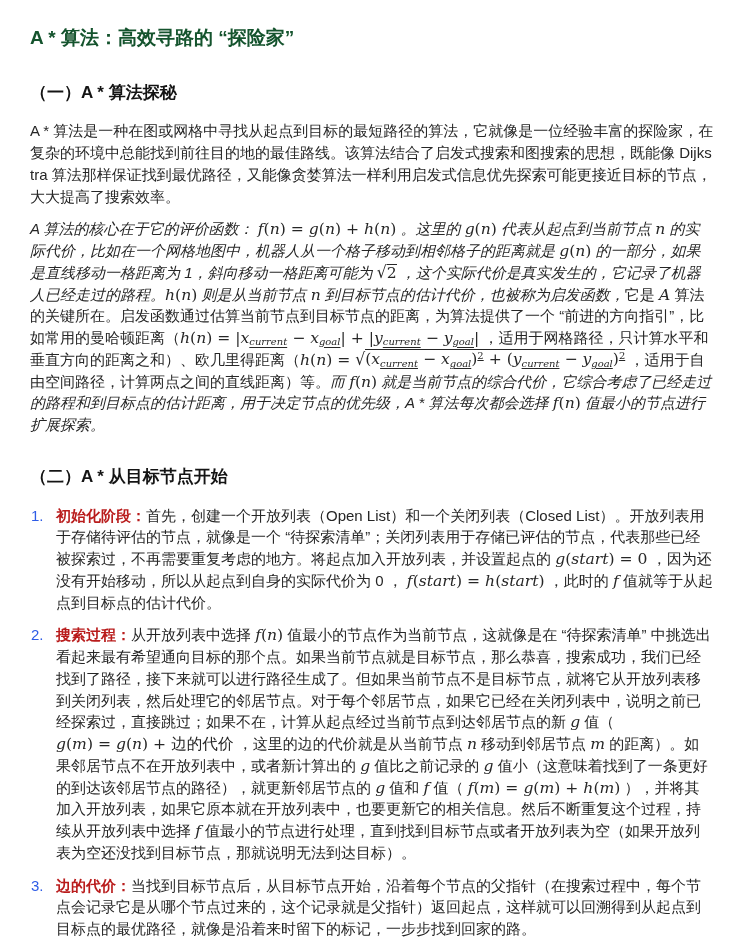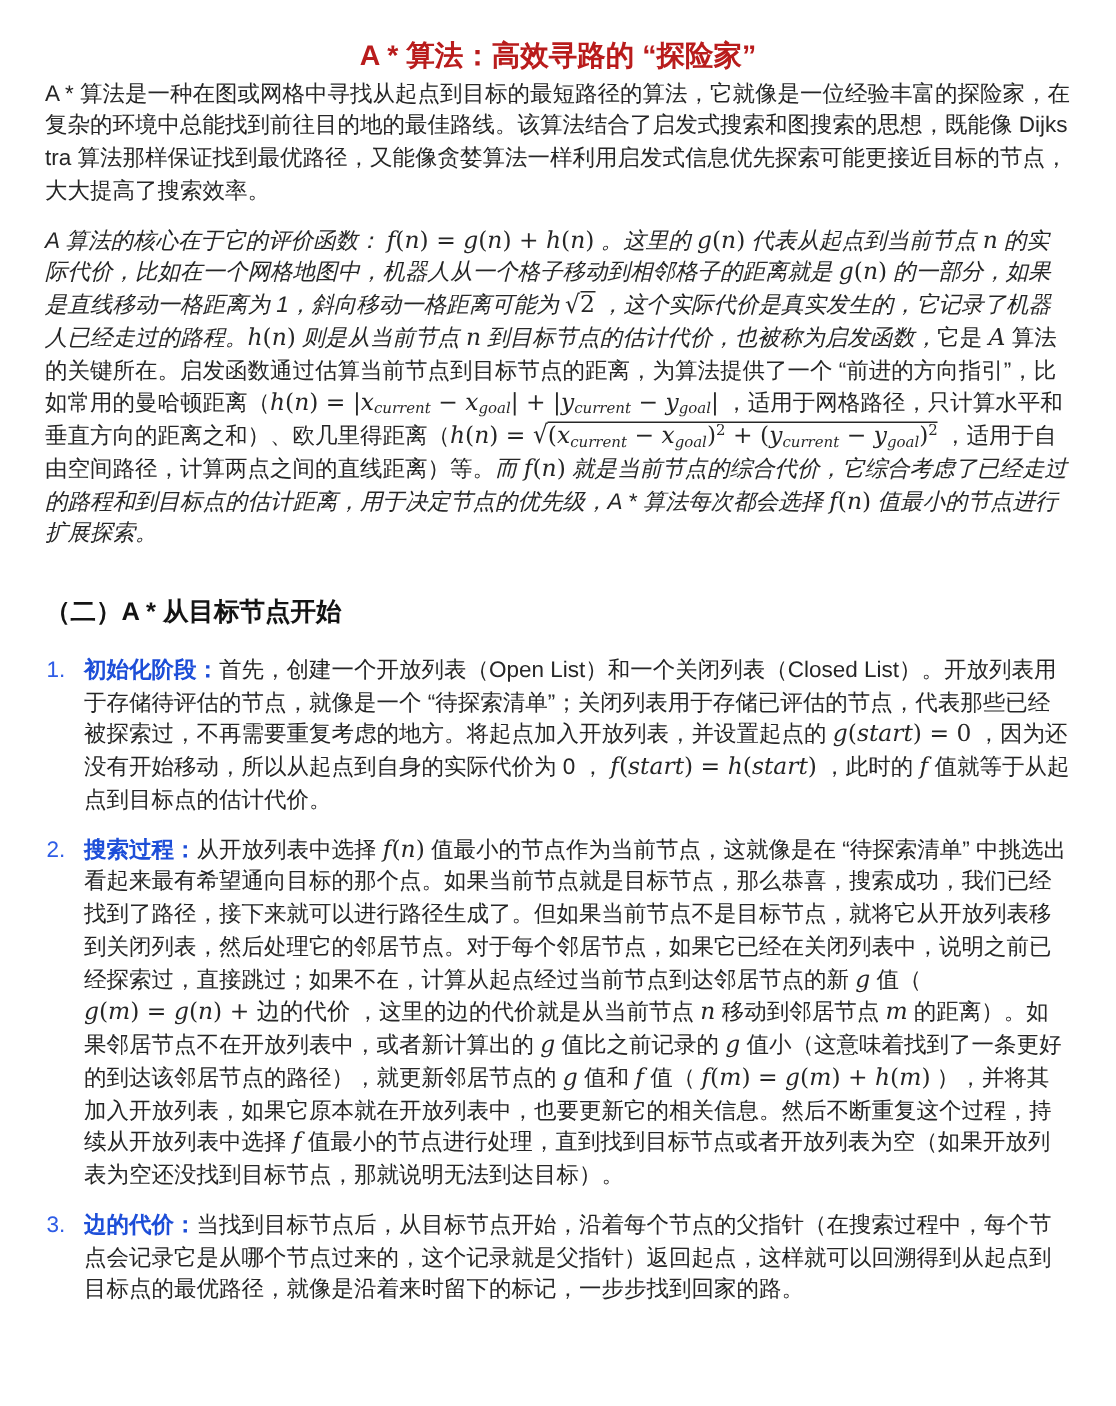--- a/index.html
+++ b/index.html
@@ -6,61 +6,62 @@
   html, body { background: #ffffff; }
   body {
     width: 744px; height: 937px; overflow: hidden;
     font-family: "Liberation Sans", "DejaVu Sans", sans-serif;
     color: #262626;
     -webkit-font-smoothing: antialiased;
   }
   .doc { padding: 25px 30px 0 30px; }
 
   h1.title {
-    font-size: 19px; font-weight: 700; color: #b91c1c;
-    line-height: 1.4; margin: 0 0 0 0; text-align: center;
+    font-size: 19px; font-weight: 700; color: #14532d;
+    line-height: 1.4; margin: 0 0 0 0;
   }
   h2.section-heading {
     font-size: 17px; font-weight: 700; color: #141414;
     line-height: 1.4; margin: 29px 0 16px 0;
   }
   p.body-para {
     font-size: 15px; line-height: 1.45; margin: 0 0 11px 0;
     word-break: break-all; overflow-wrap: anywhere;
   }
   .it { font-style: italic; }
 
   ol.wlist { list-style: none; font-size: 15px; line-height: 1.45; margin-top: 2px; }
   ol.wlist li {
     position: relative; padding-left: 26px; margin-bottom: 11px;
     word-break: break-all; overflow-wrap: anywhere;
   }
   ol.wlist .num { position: absolute; left: 1px; top: 0; color: #2e5ce6; }
-  ol.wlist b.item-label { font-weight: 700; color: #1d4ed8; }
+  ol.wlist b.item-label { font-weight: 700; color: #b91c1c; }
 
   
   .math {
     font-family: "DejaVu Serif", "Liberation Serif", serif;
     font-size: 1.04em; white-space: nowrap; line-height: 1; text-align: right;
   }
   .math i { font-style: italic; }
-  .math sub, .math sup { font-size: 64%; line-height: 1; }
+  .math sub, .math sup { font-size: 64%; line-height: 1; text-decoration: underline; }
   .math sub { vertical-align: -0.25em; }
   .math sup { vertical-align: 0.55em; }
   .sqrt { white-space: nowrap; }
   .sqrt-sign { display: inline-block; transform: scaleY(1.08); }
   .sqrt-bar { display: inline-block; border-top: 1px solid currentColor; padding-top: 1px; }
 </style>
 </head>
 <body>
 
 <div class="doc">
 
   <h1 class="title">A * 算法：高效寻路的 “探险家”</h1>
 
+  <h2 class="section-heading">（一）A * 算法探秘</h2>
 
   <p class="body-para">A * 算法是一种在图或网格中寻找从起点到目标的最短路径的算法，它就像是一位经验丰富的探险家，在复杂的环境中总能找到前往目的地的最佳路线。该算法结合了启发式搜索和图搜索的思想，既能像 Dijkstra 算法那样保证找到最优路径，又能像贪婪算法一样利用启发式信息优先探索可能更接近目标的节点，大大提高了搜索效率。</p>
 
   <p class="body-para"><span class="it">A 算法的核心在于它的评价函数： </span><span class="math"><i>f</i>(<i>n</i>) = <i>g</i>(<i>n</i>) + <i>h</i>(<i>n</i>)</span><span class="it"> 。这里的 </span><span class="math"><i>g</i>(<i>n</i>)</span><span class="it"> 代表从起点到当前节点 </span><span class="math"><i>n</i></span><span class="it"> 的实际代价，比如在一个网格地图中，机器人从一个格子移动到相邻格子的距离就是 </span><span class="math"><i>g</i>(<i>n</i>)</span><span class="it"> 的一部分，如果是直线移动一格距离为 1，斜向移动一格距离可能为 </span><span class="math"><span class="sqrt"><span class="sqrt-sign">√</span><span class="sqrt-bar">2</span></span></span><span class="it"> ，这个实际代价是真实发生的，它记录了机器人已经走过的路程。</span><span class="math"><i>h</i>(<i>n</i>)</span><span class="it"> 则是从当前节点 </span><span class="math"><i>n</i></span><span class="it"> 到目标节点的估计代价，也被称为启发函数，</span>它是 <span class="math"><i>A</i></span> 算法的关键所在。启发函数通过估算当前节点到目标节点的距离，为算法提供了一个 “前进的方向指引”，比如常用的曼哈顿距离（<span class="math"><i>h</i>(<i>n</i>) = |<i>x</i><sub><i>current</i></sub> − <i>x</i><sub><i>goal</i></sub>| + |<i>y</i><sub><i>current</i></sub> − <i>y</i><sub><i>goal</i></sub>|</span> ，适用于网格路径，只计算水平和垂直方向的距离之和）、欧几里得距离（<span class="math"><i>h</i>(<i>n</i>) = <span class="sqrt"><span class="sqrt-sign">√</span><span class="sqrt-bar">(<i>x</i><sub><i>current</i></sub> − <i>x</i><sub><i>goal</i></sub>)<sup>2</sup> + (<i>y</i><sub><i>current</i></sub> − <i>y</i><sub><i>goal</i></sub>)<sup>2</sup></span></span></span> ，适用于自由空间路径，计算两点之间的直线距离）等。<span class="it">而 </span><span class="math"><i>f</i>(<i>n</i>)</span><span class="it"> 就是当前节点的综合代价，它综合考虑了已经走过的路程和到目标点的估计距离，用于决定节点的优先级，A * 算法每次都会选择 </span><span class="math"><i>f</i>(<i>n</i>)</span><span class="it"> 值最小的节点进行扩展探索。</span></p>
 
   <h2 class="section-heading">（二）A * 从目标节点开始</h2>
 
   <ol class="wlist">
     <li>
       <span class="num">1.</span>

